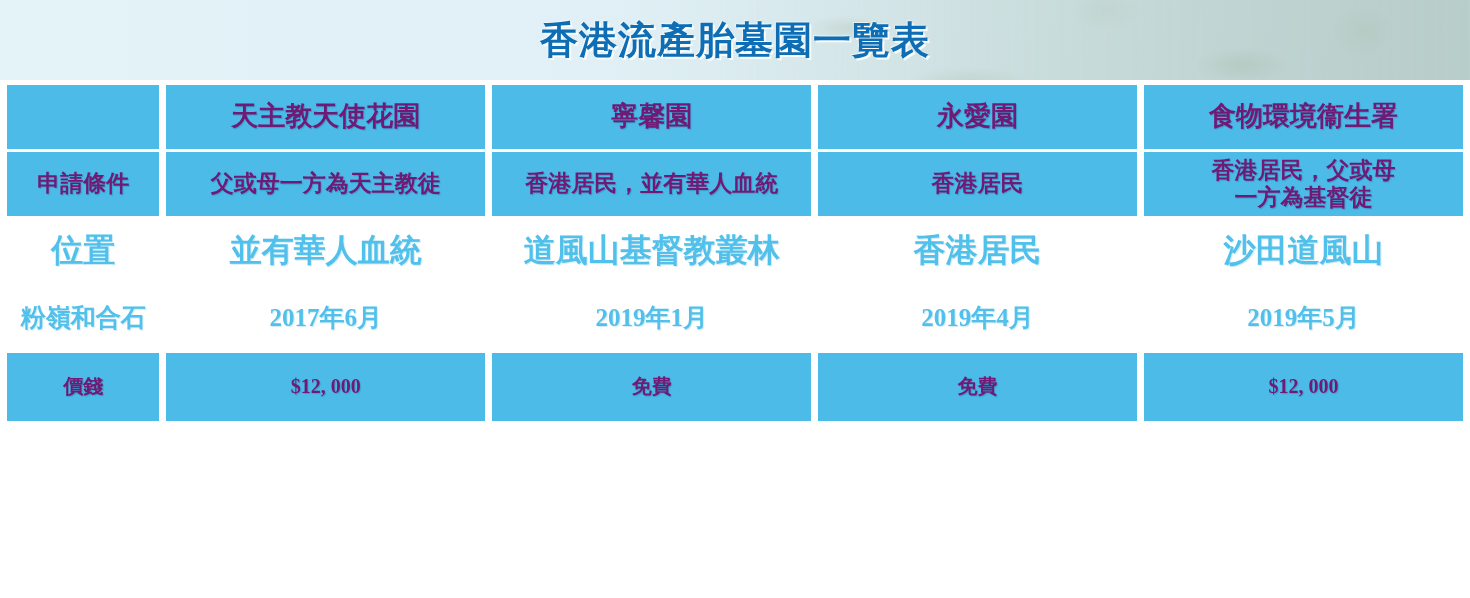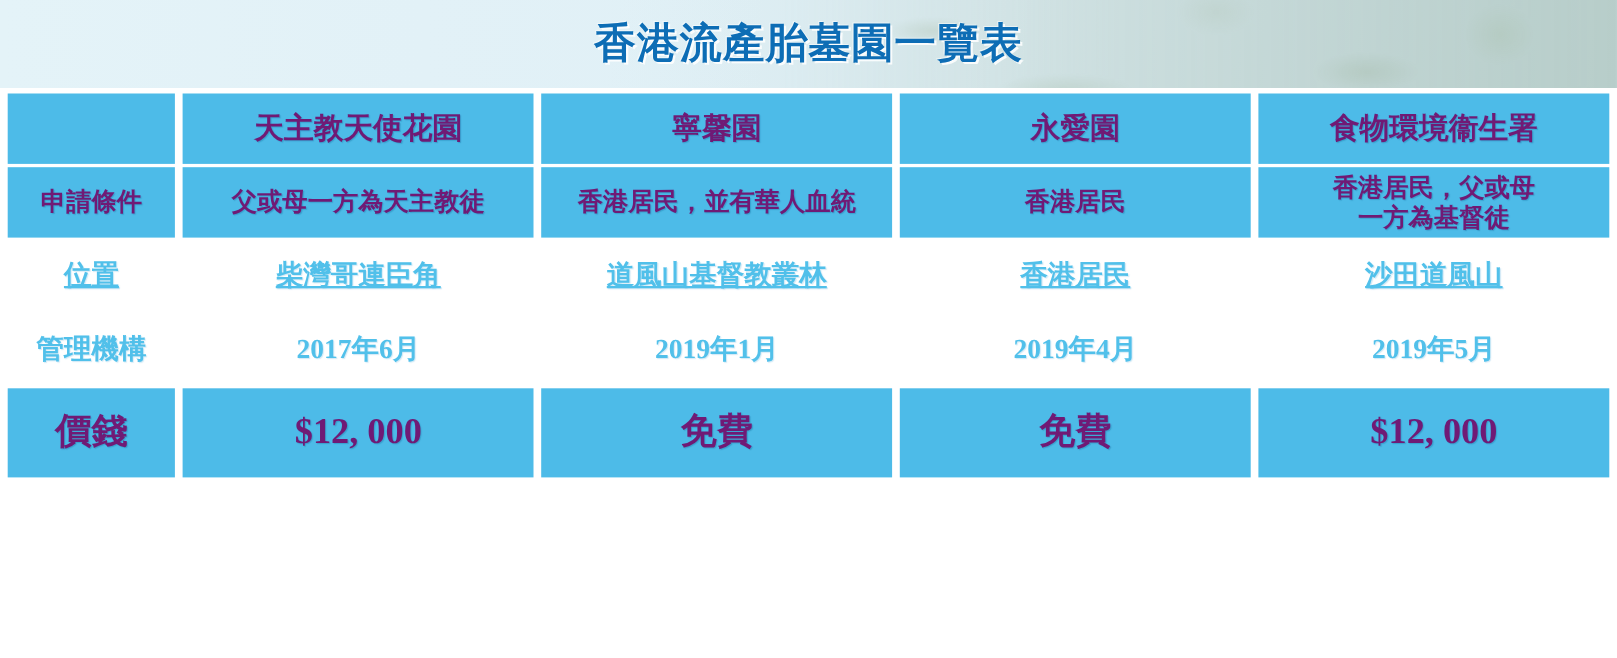--- a/index.html
+++ b/index.html
@@ -109,24 +109,24 @@
   
   .cell-white {
     background: #ffffff;
     color: #51c0ea;
     text-shadow: 1px 1px 1px rgba(120,190,225,.35);
   }
 
   .r-head  td { height: 64px; font-size: 27px; }
   .r-org   td { height: 64px; font-size: 25px; }
   .r-cond  td { height: 64px; font-size: 23px; }
-  .r-loc   td { height: 64px; font-size: 25px; text-decoration: underline; }
+  .r-loc   td { height: 64px; font-size: 32px; }
   .r-num   td { height: 68px; font-size: 22px; }
   .r-date  td { height: 64px; font-size: 25px; }
-  .r-price td { height: 81px; font-size: 33px; }
+  .r-price td { height: 68px; font-size: 20px; }
 
   .r-head .col-label,
   .r-cond .col-label,
   .r-num  .col-label,
   .r-price .col-label { }
 
   .cell-empty { background: #4dbbe8; }
 
   .cell-inner {
     display: block;
@@ -181,37 +181,37 @@
           <span class="cell-inner">香港居民，父或母
 一方為基督徒</span>
         </td>
       </tr>
 
       <tr class="r-loc">
         <td class="col-label cell-white">
           <span class="cell-inner">位置</span>
         </td>
         <td class="col-data cell-white">
-          <span class="cell-inner">柴灣哥連臣角</span>
+          <span class="cell-inner">並有華人血統</span>
         </td>
         <td class="col-data cell-white">
           <span class="cell-inner">道風山基督教叢林</span>
         </td>
         <td class="col-data cell-white">
           <span class="cell-inner">香港居民</span>
         </td>
         <td class="col-data cell-white">
           <span class="cell-inner">沙田道風山</span>
         </td>
       </tr>
 
 
       <tr class="r-date">
         <td class="col-label cell-white">
-          <span class="cell-inner">管理機構</span>
+          <span class="cell-inner">粉嶺和合石</span>
         </td>
         <td class="col-data cell-white">
           <span class="cell-inner">2017年6月</span>
         </td>
         <td class="col-data cell-white">
           <span class="cell-inner">2019年1月</span>
         </td>
         <td class="col-data cell-white">
           <span class="cell-inner">2019年4月</span>
         </td>

